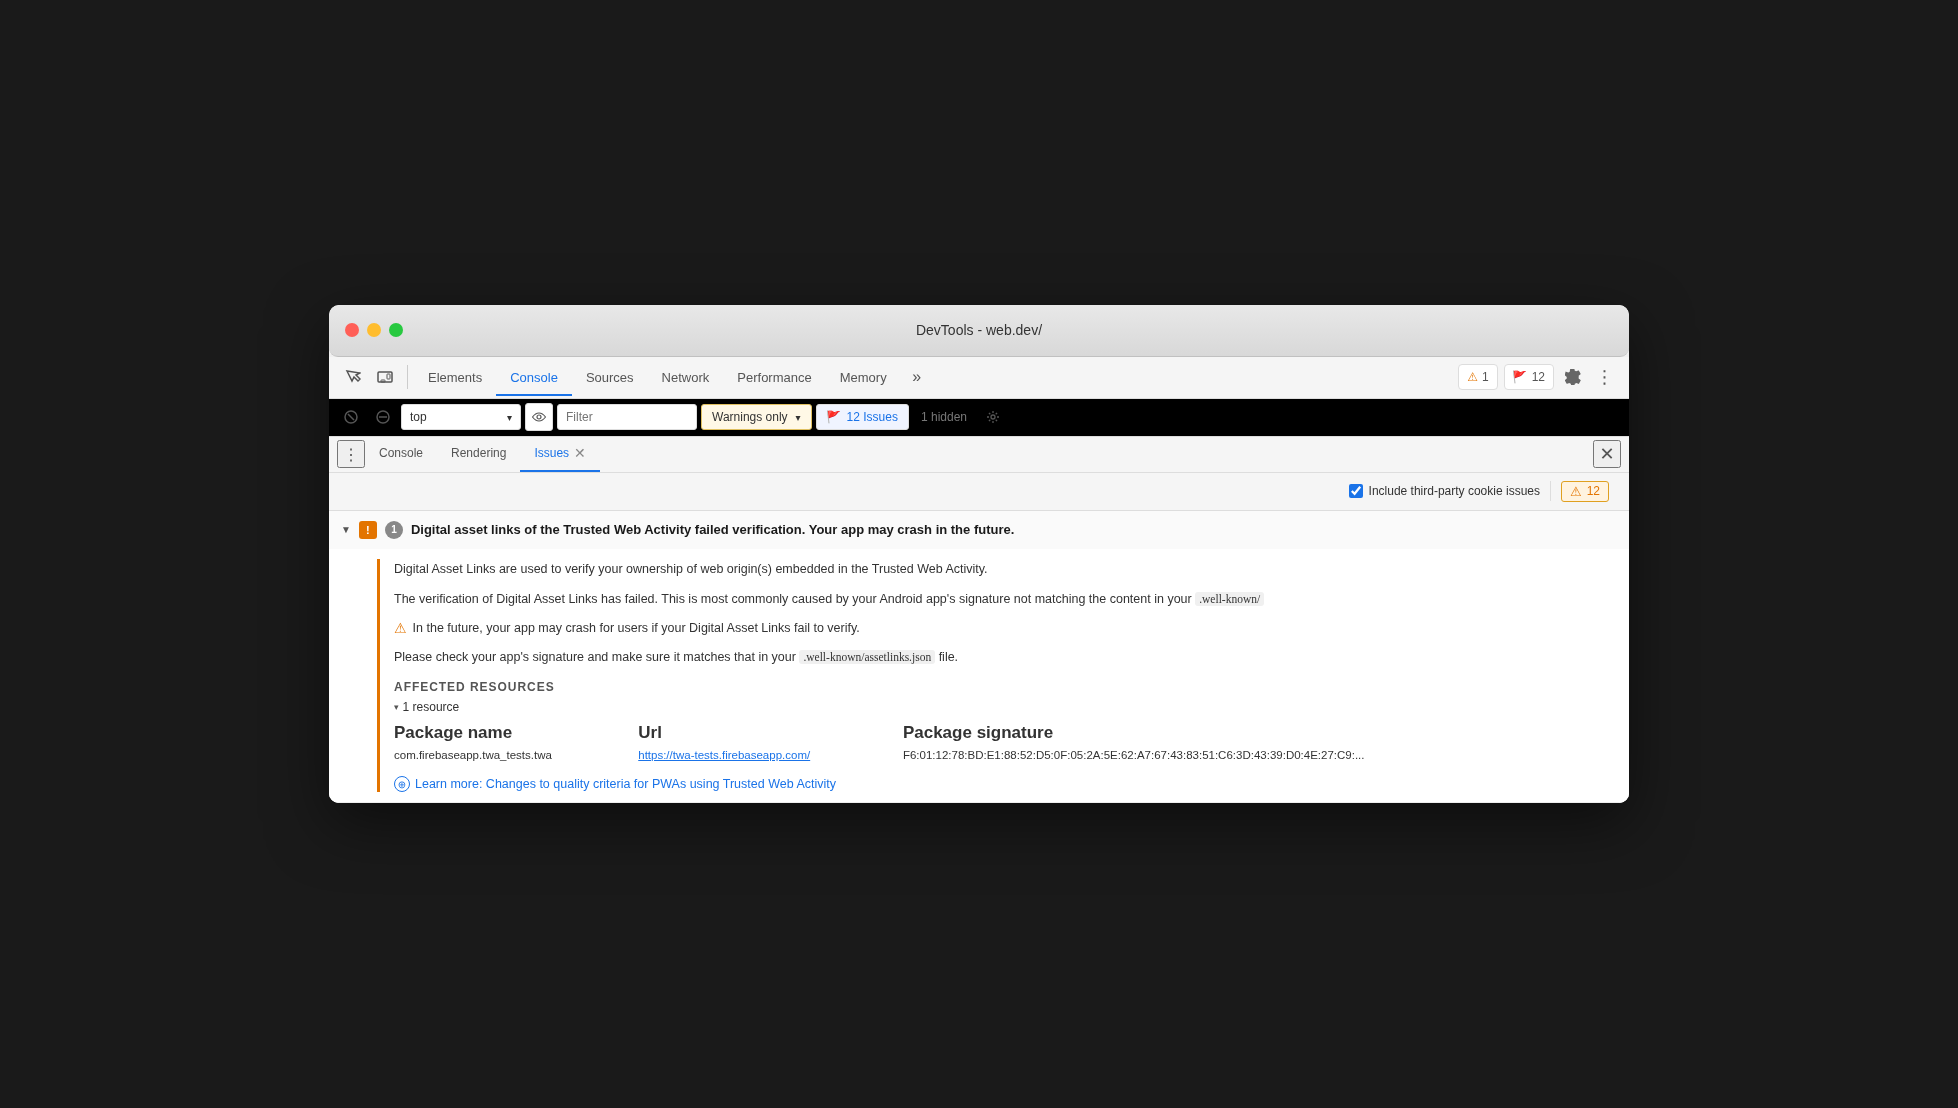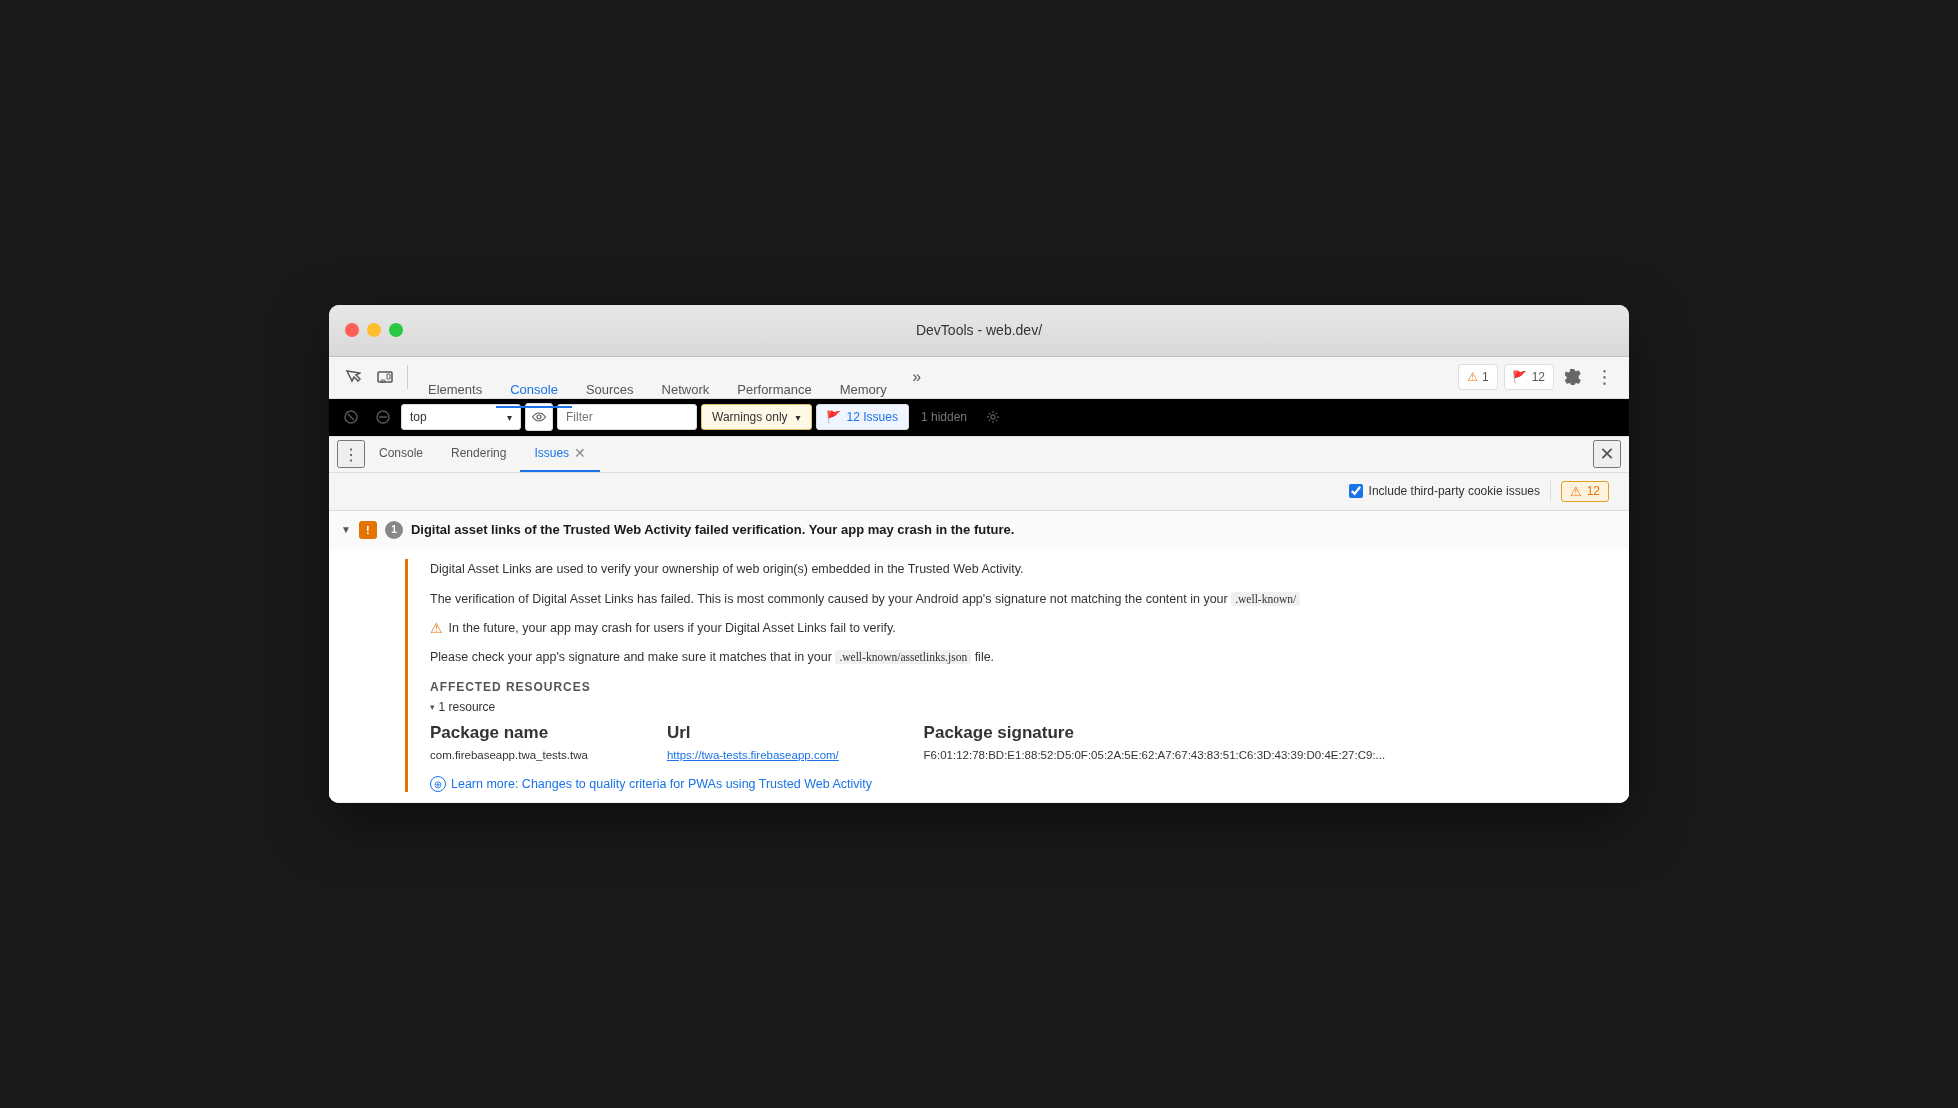--- a/index.html
+++ b/index.html
@@ -20,20 +20,21 @@
     }
     
     .titlebar {
       background: linear-gradient(to bottom, #e8e8e8, #d8d8d8);
       height: 52px;
       display: flex;
       align-items: center;
       justify-content: center;
       position: relative;
       border-bottom: 1px solid #c0c0c0;
+      border-radius: 9px;
     }
     .titlebar-buttons {
       position: absolute;
       left: 16px;
       display: flex;
       gap: 8px;
     }
     .titlebar-btn {
       width: 14px;
       height: 14px;
@@ -82,21 +83,21 @@
     .tab-item {
       padding: 0 14px;
       height: 35px;
       display: flex;
       align-items: center;
       font-size: 13px;
       color: #555;
       cursor: pointer;
       border-bottom: 2px solid transparent;
       position: relative;
-      top: 13px;
+      top: 1px;
     }
     .tab-item.active {
       color: #1a73e8;
       border-bottom: 2px solid #1a73e8;
       font-weight: 500;
     }
     .toolbar-spacer { flex: 1; }
     .toolbar-badge {
       display: flex;
       align-items: center;
@@ -432,22 +433,21 @@
       font-weight: 600;
       font-size: 17px;
     }
     .resource-table td {
       padding: 3px 10px 3px 0;
       color: #333;
       font-size: 11.5px;
     }
     .left-bar {
       border-left: 3px solid #e37400;
-      padding-left: 22px;
-      margin-left: 28px;
+      padding-left: 14px;
     }
 
     
     .learn-more {
       margin-top: 12px;
       display: flex;
       align-items: center;
       gap: 5px;
     }
     .learn-more a {

